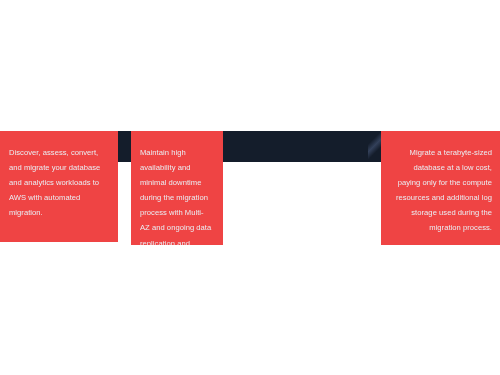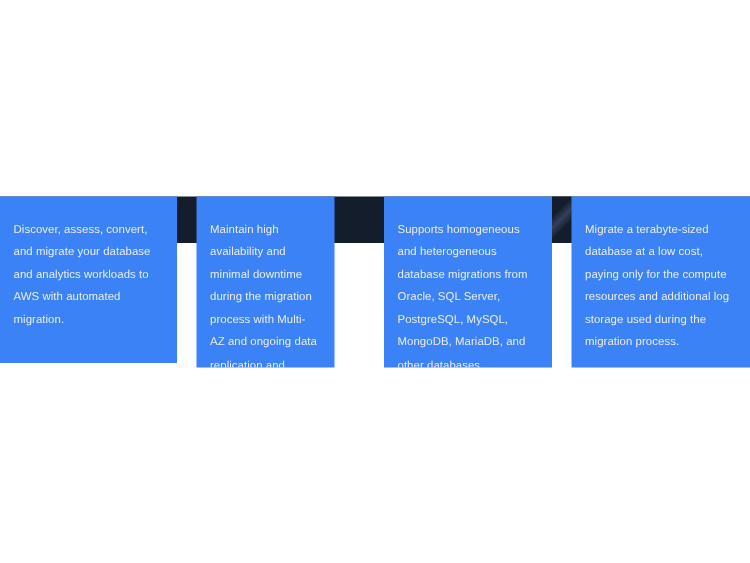--- a/index.html
+++ b/index.html
@@ -31,21 +31,21 @@
     position: absolute;
     left: 0;
     top: 131px;
     width: 500px;
     height: 114px;
   }
 
   .feature-card {
     position: absolute;
     top: 0;
-    background: #3b82f6;
+    background: #ef4444;
     box-sizing: border-box;
     overflow: hidden;
   }
 
   .feature-card .card-text {
     display: block;
     color: #eaeef3;
     font-size: 7.6px;
     line-height: 15.1px;
     letter-spacing: 0.04px;
@@ -83,20 +83,21 @@
   }
 
   
   #card-4 {
     left: 381px;
     width: 119px;
     height: 114px;
   }
   #card-4 .card-text {
     padding: 14px 8px 0 9px;
+    text-align: right;
   }
 
   
   #gap-sheen {
     position: absolute;
     left: 368px;
     top: 131px;
     width: 13px;
     height: 31px;
     background: linear-gradient(135deg,
@@ -118,21 +119,18 @@
 <div id="feature-cards">
 
   <div class="feature-card" id="card-1">
     <span class="card-text">Discover, assess, convert, and migrate your database and analytics workloads to AWS with automated migration.</span>
   </div>
 
   <div class="feature-card" id="card-2">
     <span class="card-text">Maintain high availability and minimal downtime during the migration process with Multi-AZ and ongoing data replication and monitoring.</span>
   </div>
 
-  <div class="feature-card" id="card-3">
-    <span class="card-text">Supports homogeneous and heterogeneous database migrations from Oracle, SQL Server, PostgreSQL, MySQL, MongoDB, MariaDB, and other databases.</span>
-  </div>
 
   <div class="feature-card" id="card-4">
     <span class="card-text">Migrate a terabyte-sized database at a low cost, paying only for the compute resources and additional log storage used during the migration process.</span>
   </div>
 
 </div>
 
 </body></html>

